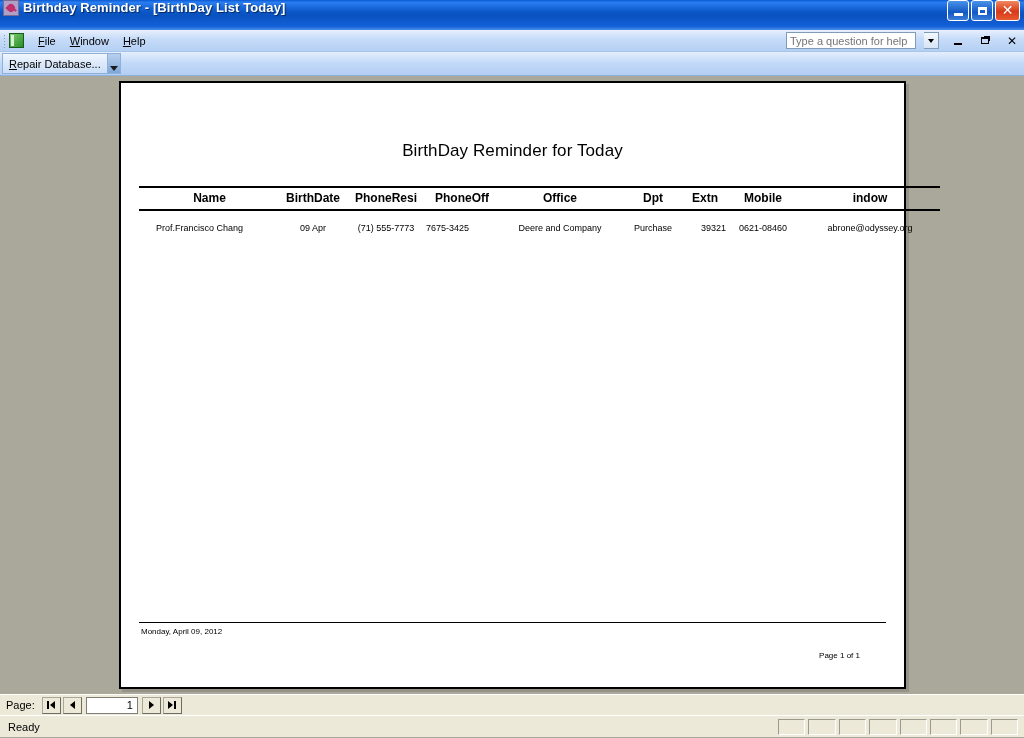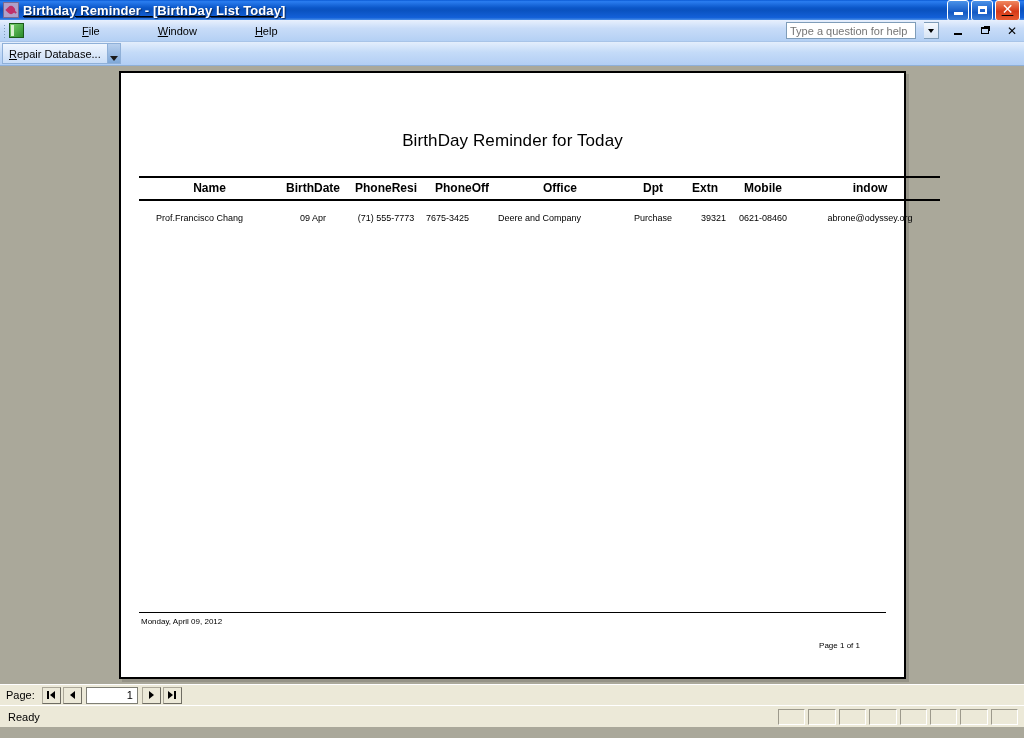--- a/index.html
+++ b/index.html
@@ -10,30 +10,29 @@
     width: 1024px;
     height: 738px;
     overflow: hidden;
     font-family: "Liberation Sans", sans-serif;
     background: #aaa89a;
     -webkit-font-smoothing: none;
   }
 
   
   .titlebar {
-    height: 20px;
+    height: 30px;
     background: linear-gradient(to bottom,
         #0a5ad4 0%, #2a7df0 8%, #0a56c8 40%, #0a52c0 52%,
         #1360d8 88%, #4a8fe8 100%);
     display: flex;
-    align-items: center;
+    align-items: flex-start;
     padding: 0 2px 0 3px;
     box-sizing: border-box;
     position: relative;
-    text-decoration: underline;
   }
   .tb-icon {
     width: 16px;
     height: 16px;
     background: #b0a0c8;
     border: 1px solid #7a6a90;
     box-sizing: border-box;
     margin-right: 4px;
     position: relative;
     flex: 0 0 auto;
@@ -148,21 +147,20 @@
     content: "";
     position: absolute;
     left: 1px; top: 1px; bottom: 1px;
     width: 3px;
     background: #d8f0d0;
   }
   .menu-item {
     padding: 3px 7px;
     white-space: nowrap;
     cursor: default;
-    margin-left: 44px;
   }
   .menu-item u { text-decoration: underline; }
 
   .helpbox {
     margin-left: auto;
     display: flex;
     align-items: center;
     padding-right: 4px;
     gap: 8px;
   }
@@ -305,21 +303,21 @@
     padding: 12px 0 0 0;
     color: #000;
     white-space: nowrap;
     vertical-align: top;
   }
   td.c-title { text-align: right; padding-left: 2px; }
   td.c-name  { text-align: left; }
   td.c-bdate { text-align: center; }
   td.c-presi { text-align: center; }
   td.c-poff  { text-align: left; padding-left: 4px; }
-  td.c-office{ }
+  td.c-office{ text-align: center; }
   td.c-dpt   { text-align: center; }
   td.c-extn  { text-align: right; }
   td.c-mobile{ text-align: center; }
   td.c-mail  { text-align: center; }
 
   .page-footer {
     position: absolute;
     left: 18px;
     right: 18px;
     bottom: 27px;

